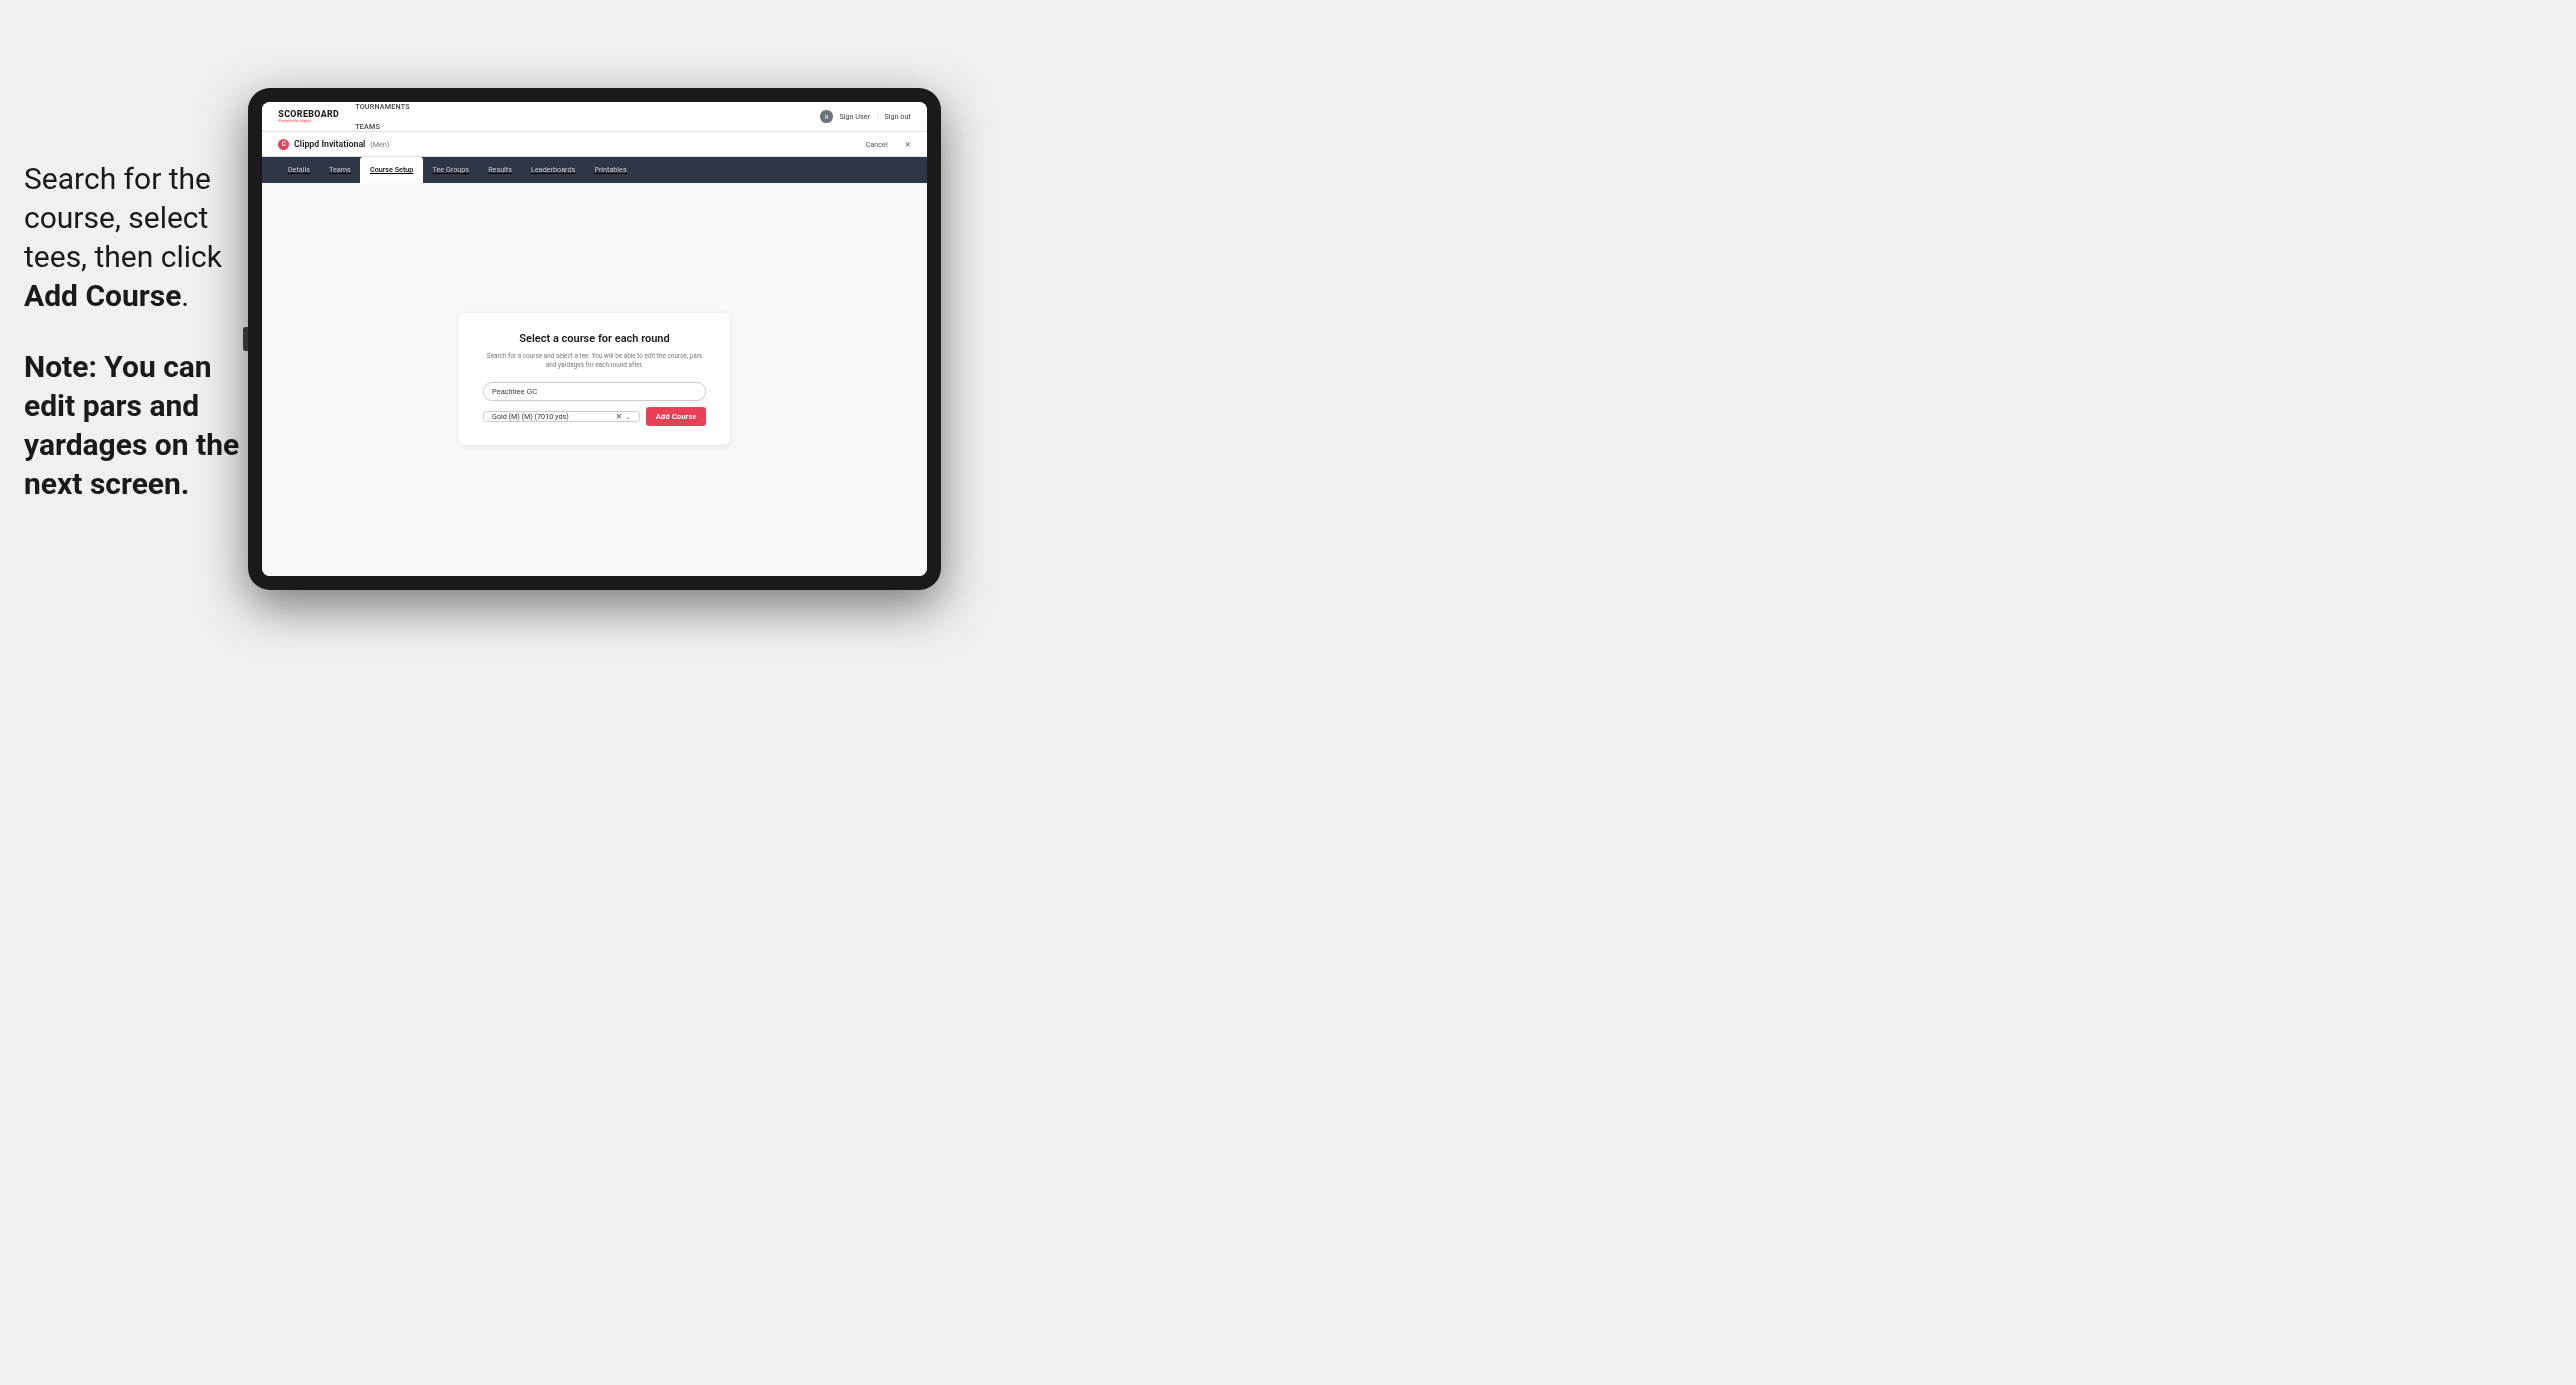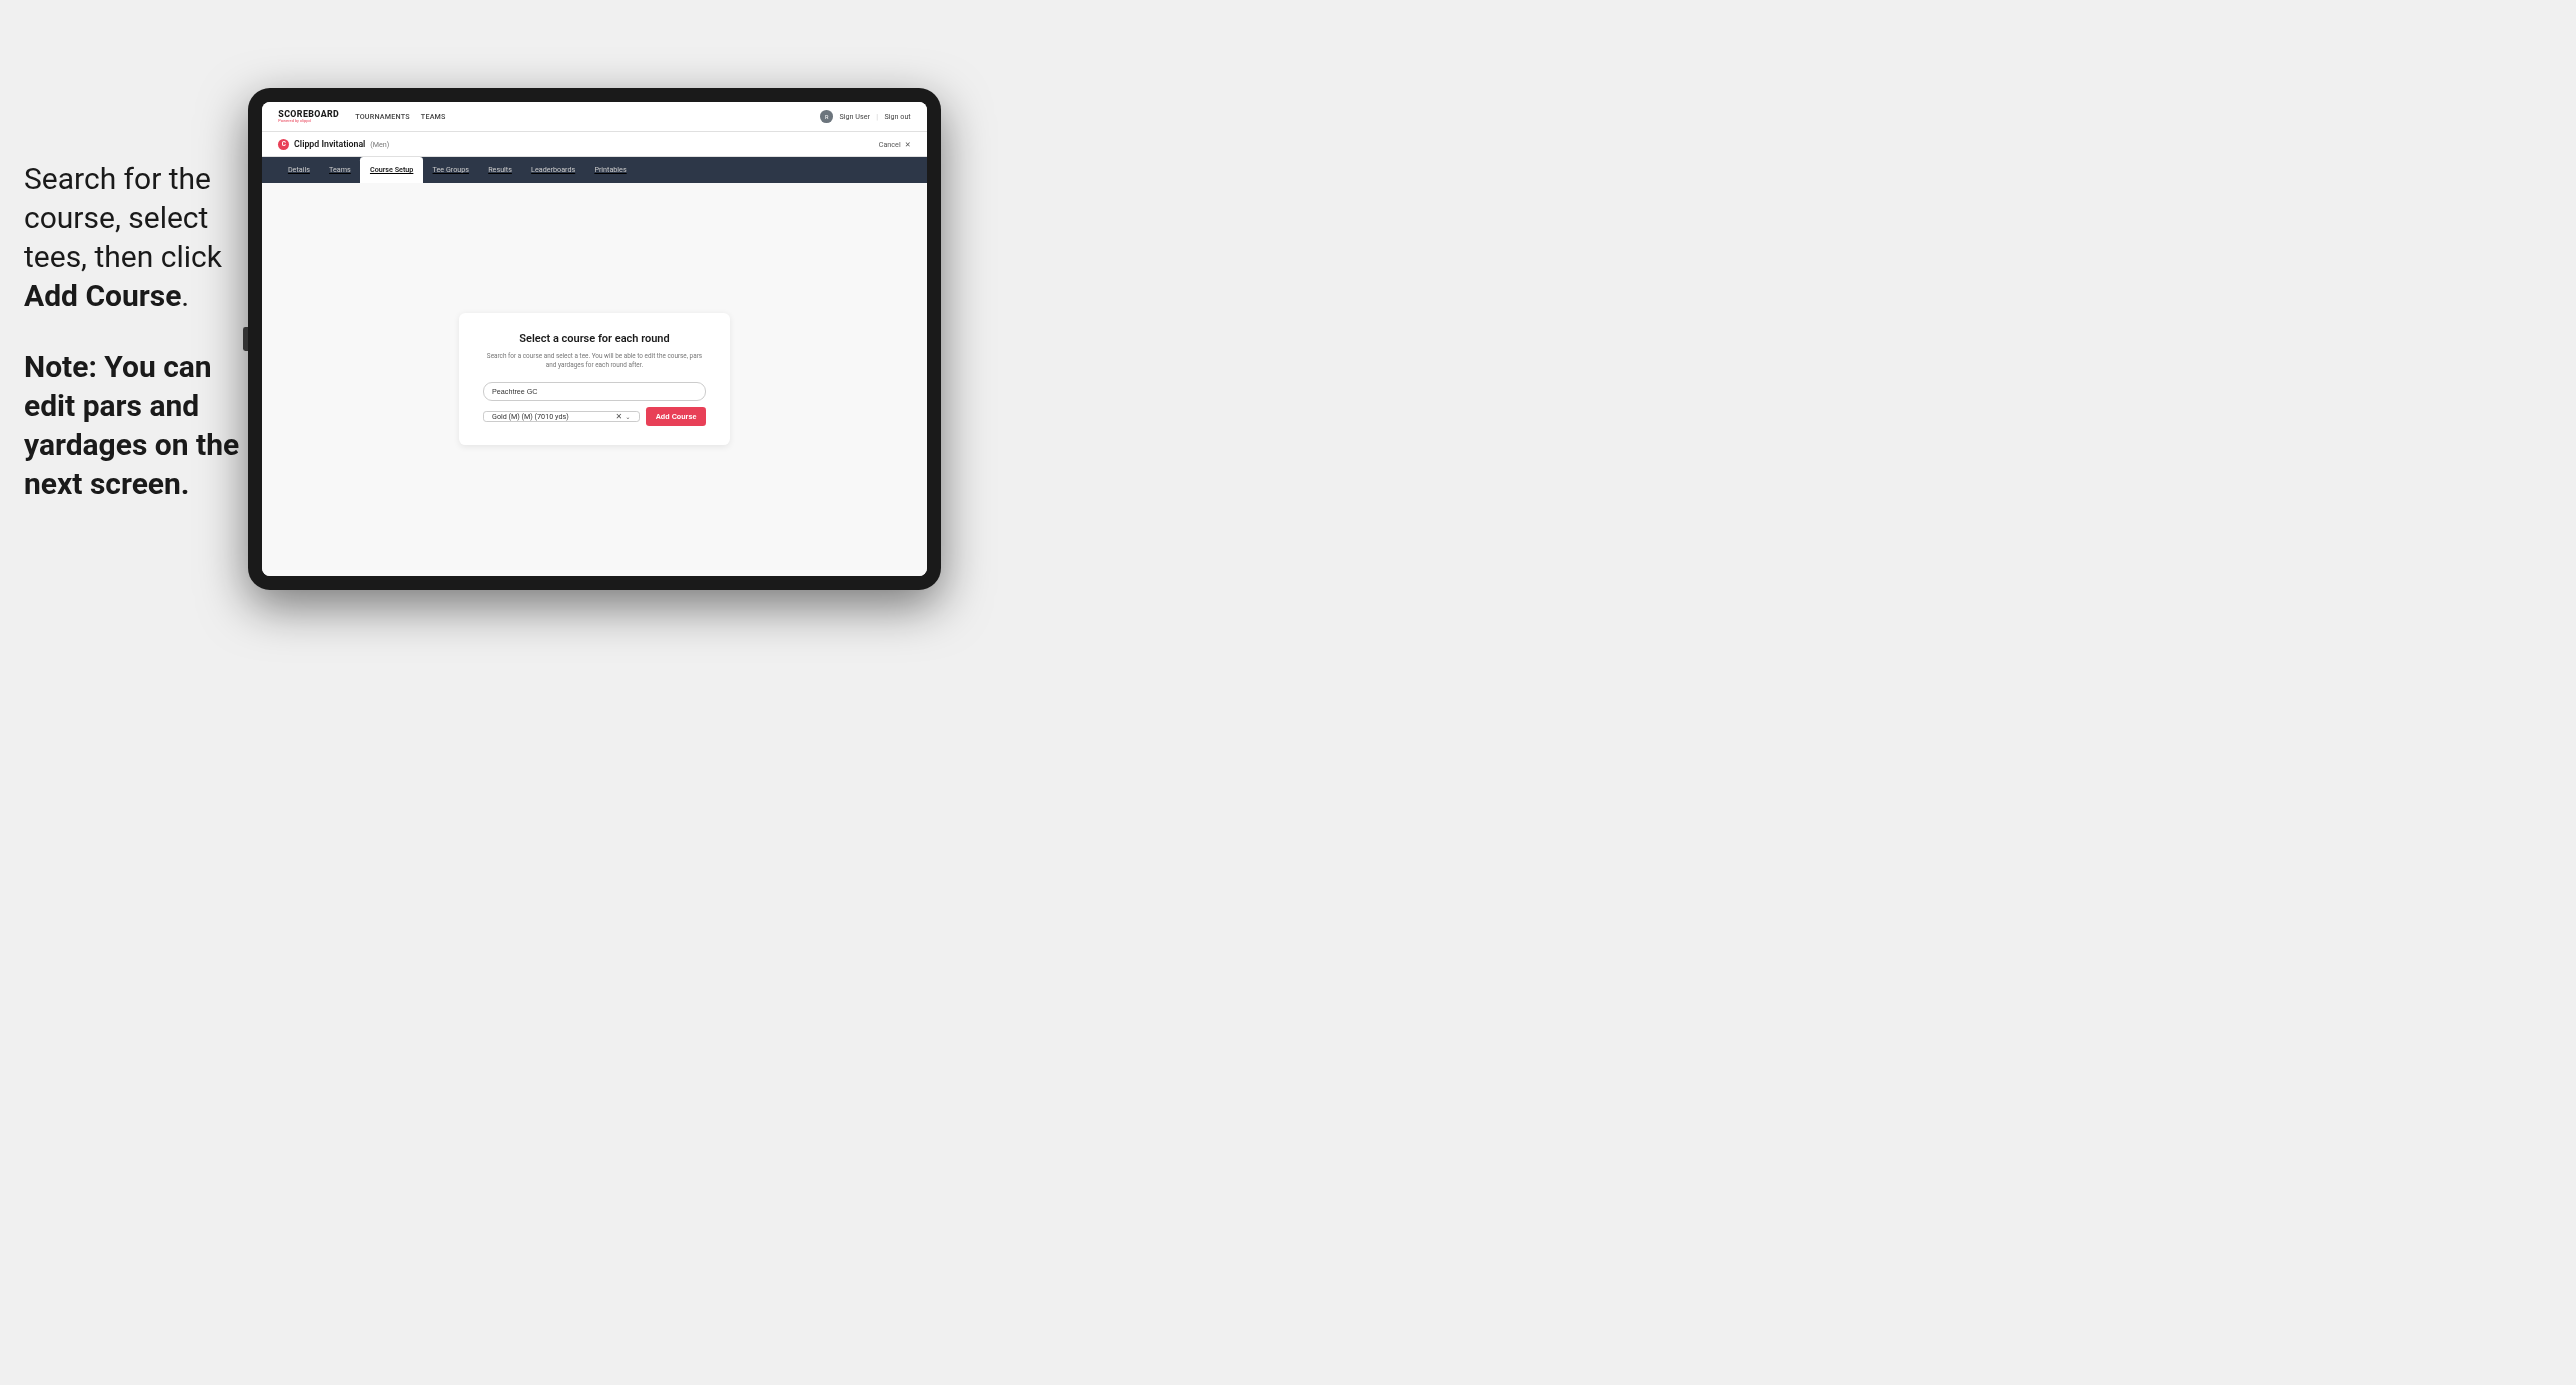--- a/index.html
+++ b/index.html
@@ -91,20 +91,21 @@
       color: #1a1a1a;
     }
     .logo-sub {
       font-size: 4px;
       color: #e84057;
     }
 
     .nav-links {
       display: flex;
       gap: 11px;
+      flex-direction: column;
     }
     .nav-link {
       font-size: 7.2px;
       color: #444;
       cursor: pointer;
       font-weight: 500;
       letter-spacing: 0.2px;
     }
 
     .nav-right {
@@ -167,21 +168,21 @@
     .tournament-type {
       font-size: 7.2px;
       color: #777;
     }
     .cancel-btn {
       font-size: 7.2px;
       color: #555;
       cursor: pointer;
       display: flex;
       align-items: center;
-      gap: 4px;
+      gap: 17px;
       text-align: center;
     }
 
     
     .tab-nav {
       background: #2d3748;
       display: flex;
       align-items: center;
       padding: 0 16px;
       height: 25.5px;

